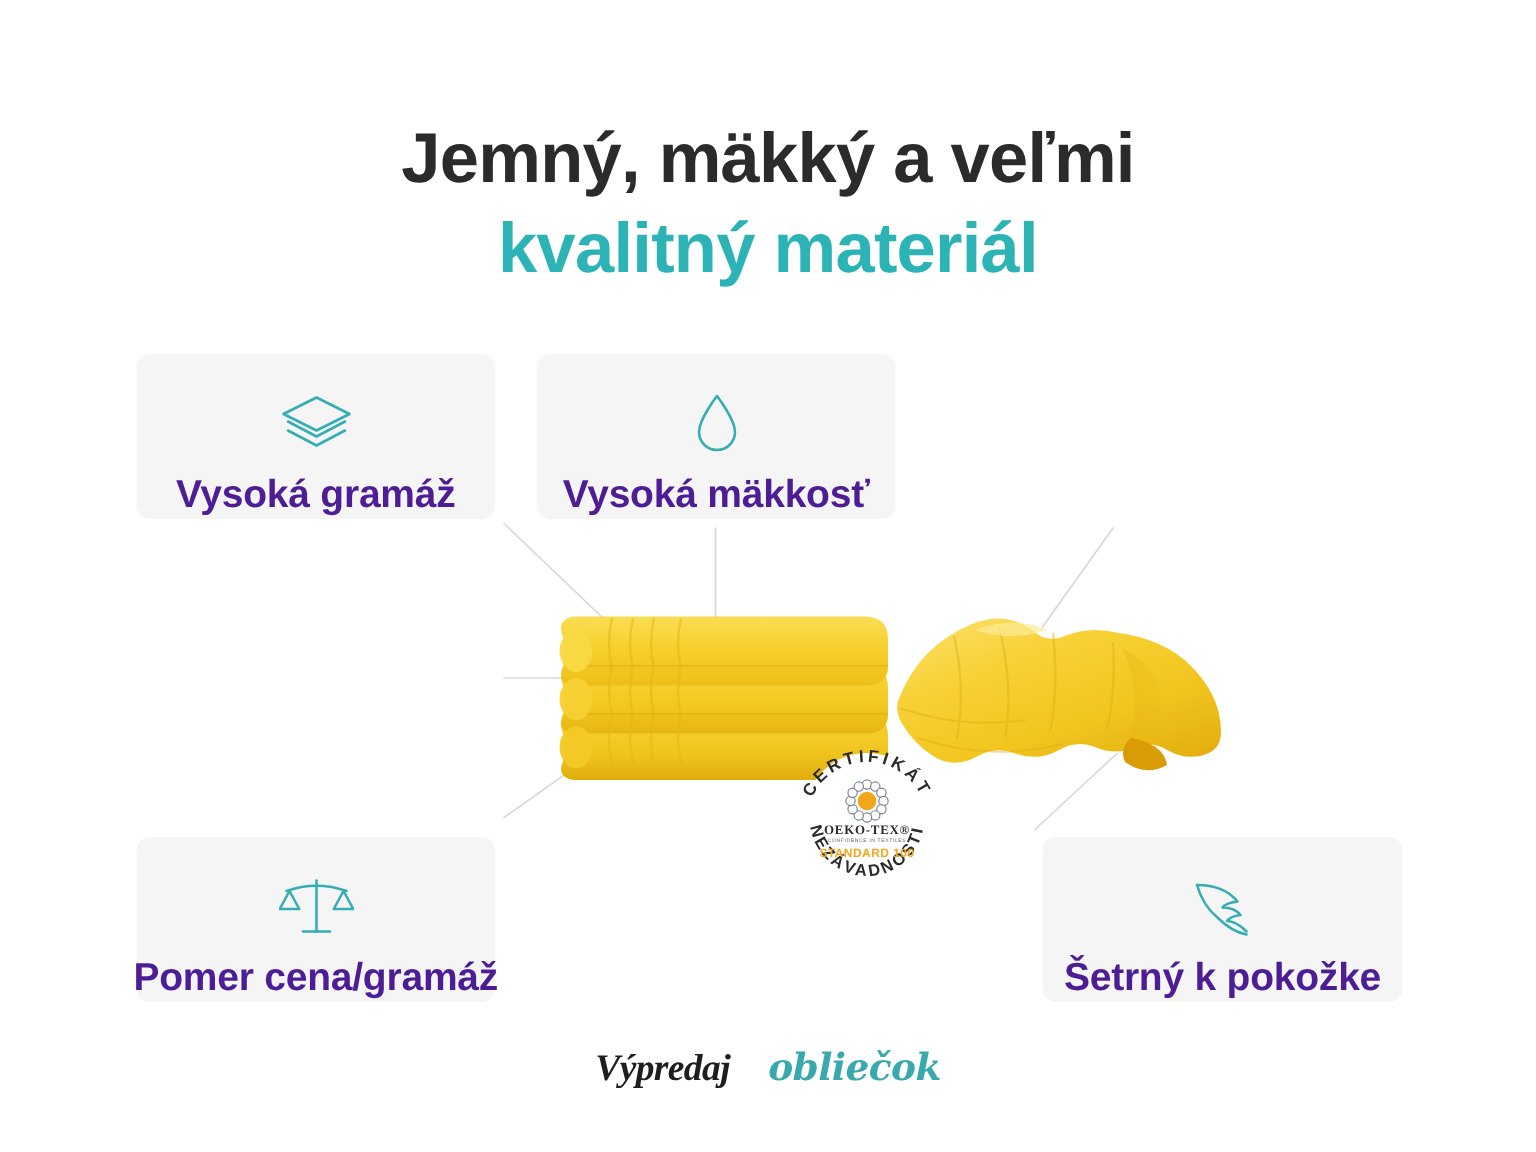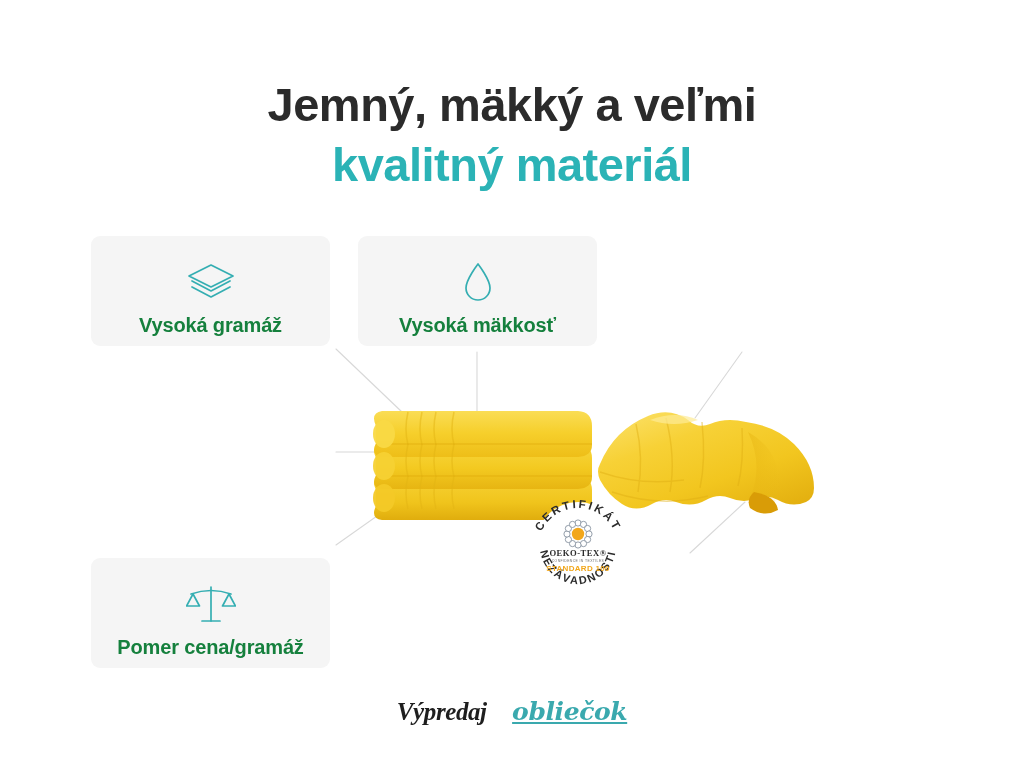--- a/index.html
+++ b/index.html
@@ -82,23 +82,23 @@
   }
   .card .icon-wrap {
     display: block;
     margin-top: 20px;
     height: 52px;
     display: flex;
     align-items: center;
     justify-content: center;
   }
   .card .card-label {
-    font-size: 20px;
+    font-size: 26px;
     font-weight: 700;
-    color: #15803d;
+    color: #4c1d95;
     text-align: center;
     white-space: nowrap;
     margin-top: 6px;
     letter-spacing: -0.15px;
   }
 
   #card-gramaz   { left: 91px;  top: 236px; width: 239px; height: 110px; }
   #card-savost   { left: 358px; top: 236px; width: 239px; height: 110px; }
   #card-makkost  { left: 625px; top: 236px; width: 310px; height: 110px; }
   #card-schnutie { left: 91px;  top: 399px; width: 239px; height: 110px; }
@@ -126,21 +126,21 @@
   }
   #footer-logo .brand-a,
   #footer-logo .brand-b {
     font-family: "DejaVu Serif", "Liberation Serif", serif;
     font-style: italic;
     font-weight: 700;
     font-size: 25px;
     letter-spacing: -0.4px;
   }
   #footer-logo .brand-a { color: #1e1e1e; font-family: Liberation Serif, serif; }
-  #footer-logo .brand-b { color: #3aa9ae; margin-left: 21px; text-decoration: underline; }
+  #footer-logo .brand-b { color: #3aa9ae; margin-left: 21px; }
 </style>
 </head>
 <body>
 
 <div id="stage">
 
   <svg id="connectors" viewBox="0 0 1024 768" width="1024" height="768" aria-hidden="true">
     <g stroke="#d8d8d8" stroke-width="1.1" fill="none" stroke-linecap="round">
 
       <line x1="336" y1="349" x2="447" y2="455"></line>
@@ -328,19 +328,30 @@
           <path d="M16,40 L34,40"></path>
           <path d="M5,13 q20,-7 40,0"></path>
           <path d="M5,13 L11.5,25 L-1.5,25 Z" transform="translate(2,0)"></path>
           <path d="M45,13 L51.5,25 L38.5,25 Z" transform="translate(-2,0)"></path>
         </g>
       </svg>
     </span>
     <span class="card-label">Pomer cena/gramáž</span>
   </div>
 
+  <div class="card" id="card-pokozka">
+    <span class="icon-wrap">
+      <svg viewBox="0 0 52 46" width="52" height="46" aria-hidden="true">
+        <g fill="none" stroke="#34aeb2" stroke-width="1.7" stroke-linecap="round" stroke-linejoin="round">
+          <path d="M9,9 q18,0 27,11 q-8,1 -10,4 q8,0 12,5 q-7,1 -9,4 q6,0 13,7"></path>
+          <path d="M9,9 q4,14 14,22 q9,9 19,11"></path>
+        </g>
+      </svg>
+    </span>
+    <span class="card-label">Šetrný k pokožke</span>
+  </div>
 
   <div id="footer-logo">
     <span class="brand-a">Výpredaj</span>
     <span class="brand-b">obliečok</span>
   </div>
 
 </div>
 
 </body></html>

